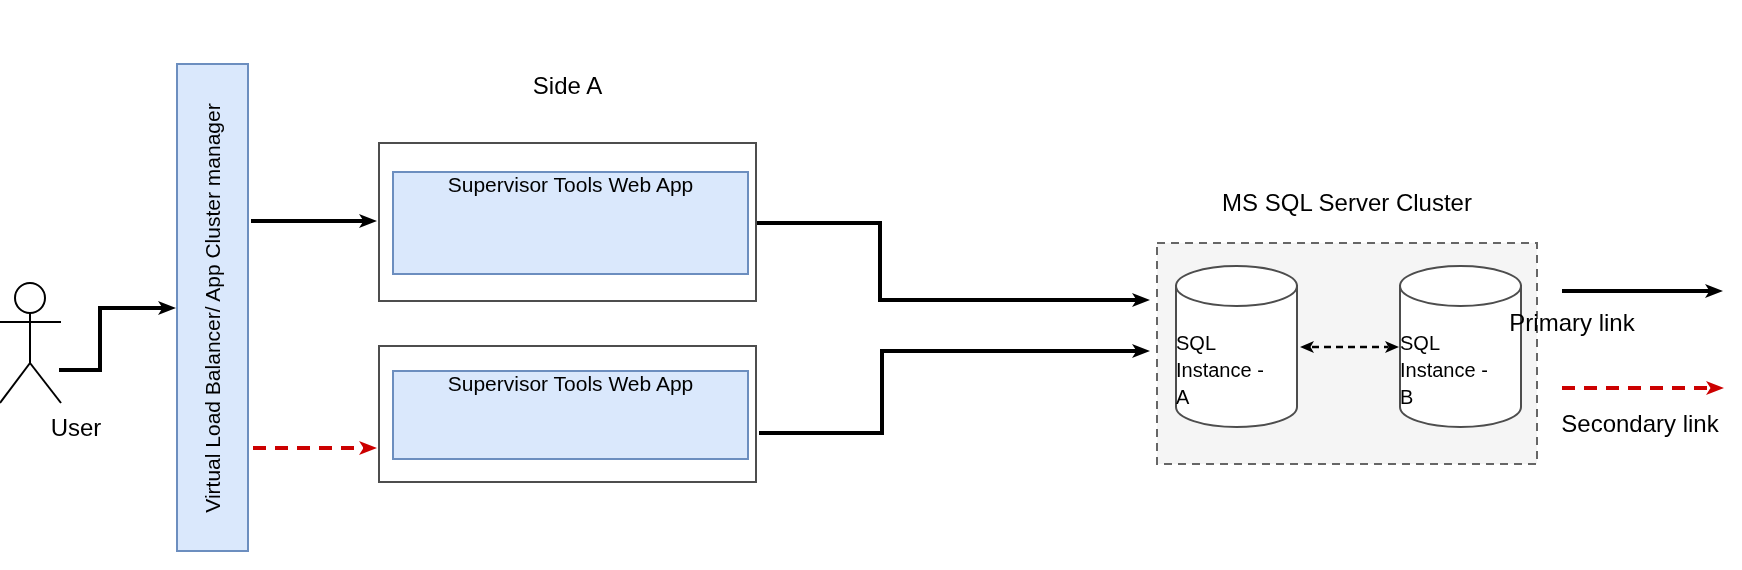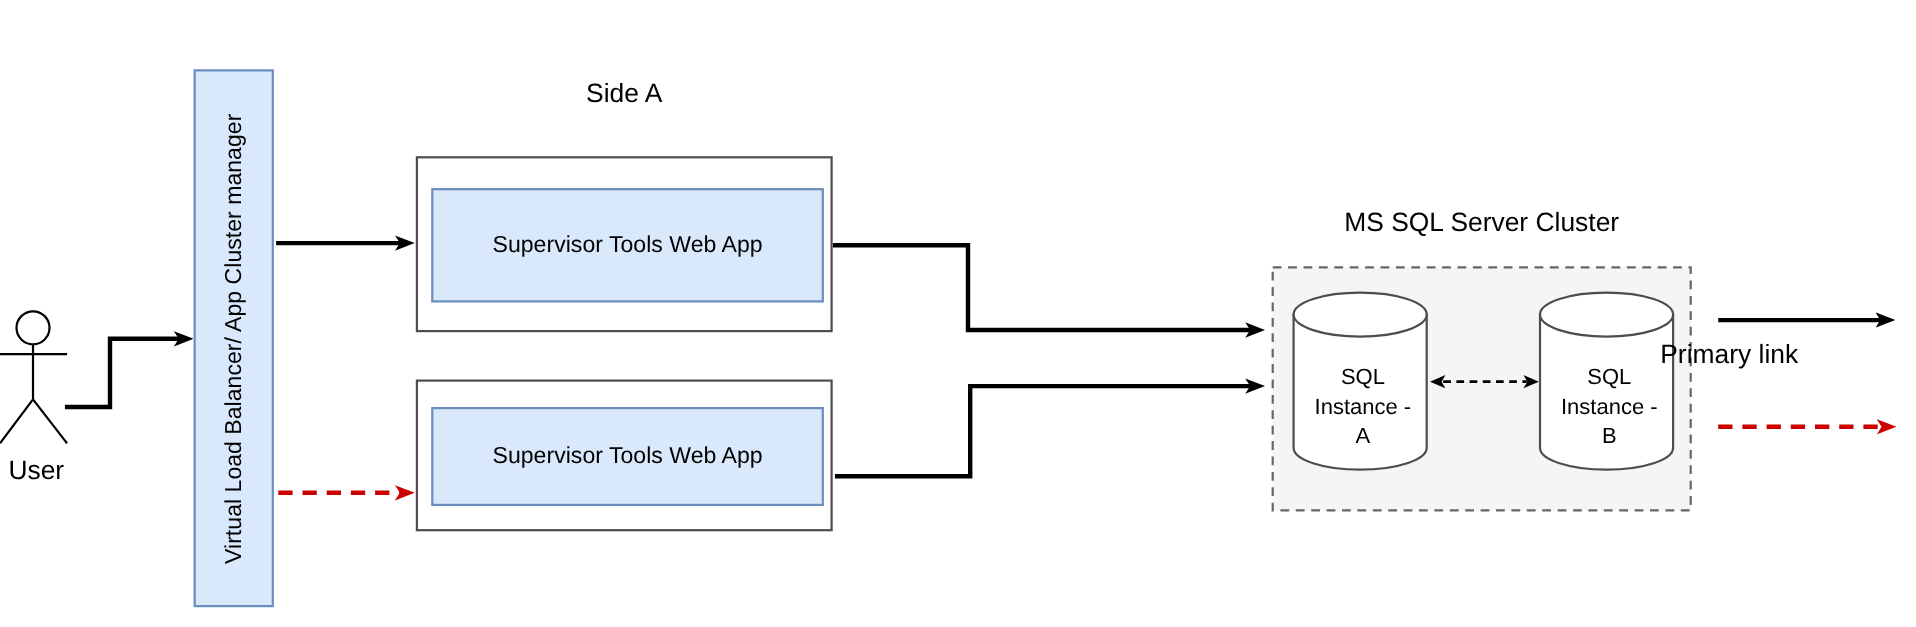--- a/index.html
+++ b/index.html
@@ -39,26 +39,26 @@
 
   .outer-box {
     position:absolute; box-sizing:border-box;
     background:#ffffff;
     border:2px solid var(--container-border,#4d4d4d);
   }
   .inner-box {
     position:absolute; box-sizing:border-box;
     background:var(--shape-blue-fill,#dae8fc);
     border:2px solid var(--shape-blue-border,#6c8ebf);
-    display:flex; align-items:center; justify-content:center;
+    display:flex; align-items:flex-start; justify-content:center;
     font-size:21px;
   }
   .cyl-lbl {
     position:absolute; width:126px;
-    font-size:20px; line-height:27px; text-align:center;
+    font-size:20px; line-height:27px; text-align:left;
     white-space:pre-line;
   }
 </style>
 </head>
 <body>
 
 <div class="canvas">
 
   <svg class="layer" width="1742" height="570" viewBox="0 0 1742 570">
     <defs>
@@ -103,21 +103,21 @@
     <g>
       <path class="dlink" d="M1312,347 H1388"></path>
       <polygon class="dhead" points="1300,347 1314,341 1310.5,347 1314,353"></polygon>
       <polygon class="dhead" points="1399,347 1385,341 1388.5,347 1385,353"></polygon>
     </g>
 
     <path class="arrow" d="M1562,291 H1713" marker-end="url(#ah-black)"></path>
     <path class="arrow arrow-red dash-lg" d="M1562,388 H1714" marker-end="url(#ah-red)"></path>
   </svg>
 
-  <div class="lbl" style="left:0; top:416px; width:66px;">User</div>
+  <div class="lbl" style="left:0; top:416px; width:66px;padding-left:43px;">User</div>
 
   <div class="lb-box">
     <span>Virtual Load Balancer/ App Cluster manager</span>
   </div>
 
   <div class="lbl" style="left:378px; top:74px; width:379px;">Side A</div>
   <div class="outer-box" style="left:378px; top:142px; width:379px; height:160px;">
     <div class="inner-box" style="left:12px; right:6px; top:27px; bottom:25px;">
       <span>Supervisor Tools Web App</span>
     </div>
@@ -131,14 +131,15 @@
 
   <div class="lbl" style="left:1157px; top:191px; width:380px;">MS SQL Server Cluster</div>
   <div class="cyl-lbl" style="left:1176px; top:330px;">SQL
 Instance -
 A</div>
   <div class="cyl-lbl" style="left:1400px; top:330px;">SQL
 Instance -
 B</div>
 
   <div class="lbl" style="left:1472px; top:311px; width:200px;">Primary link</div>
+  <div class="lbl" style="left:1540px; top:412px; width:200px;">Secondary link</div>
 
 </div>
 
 </body></html>

